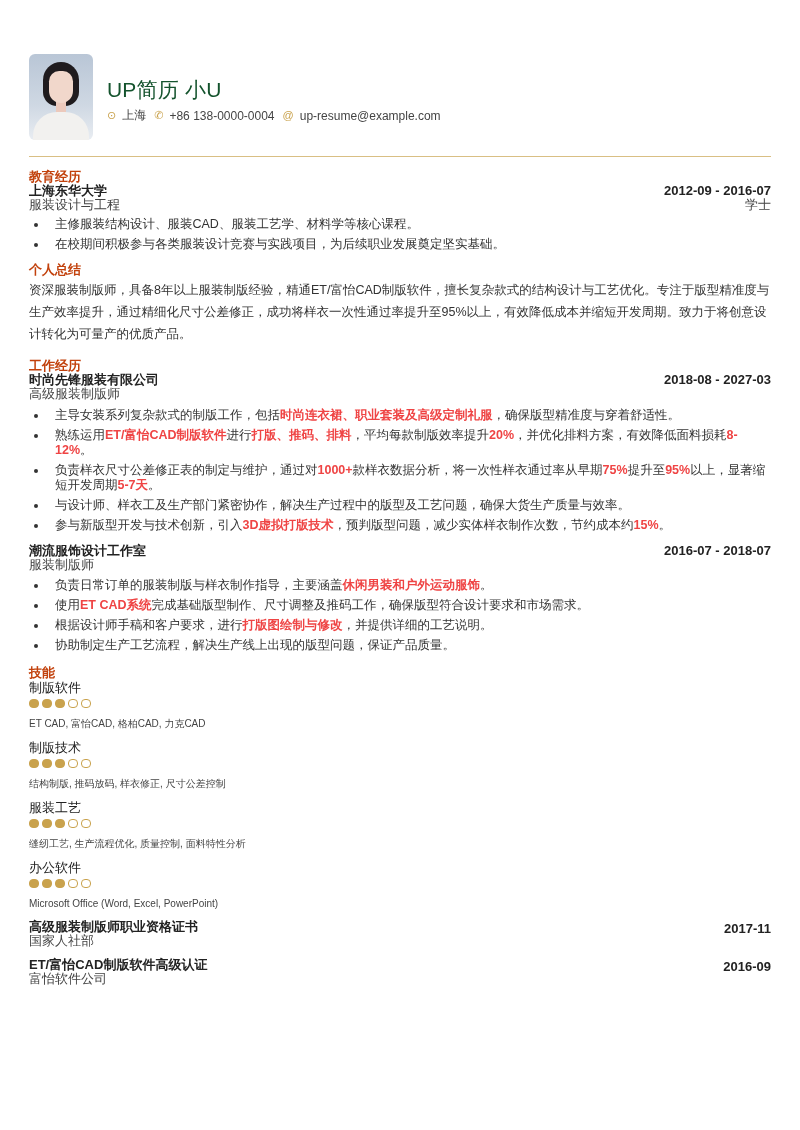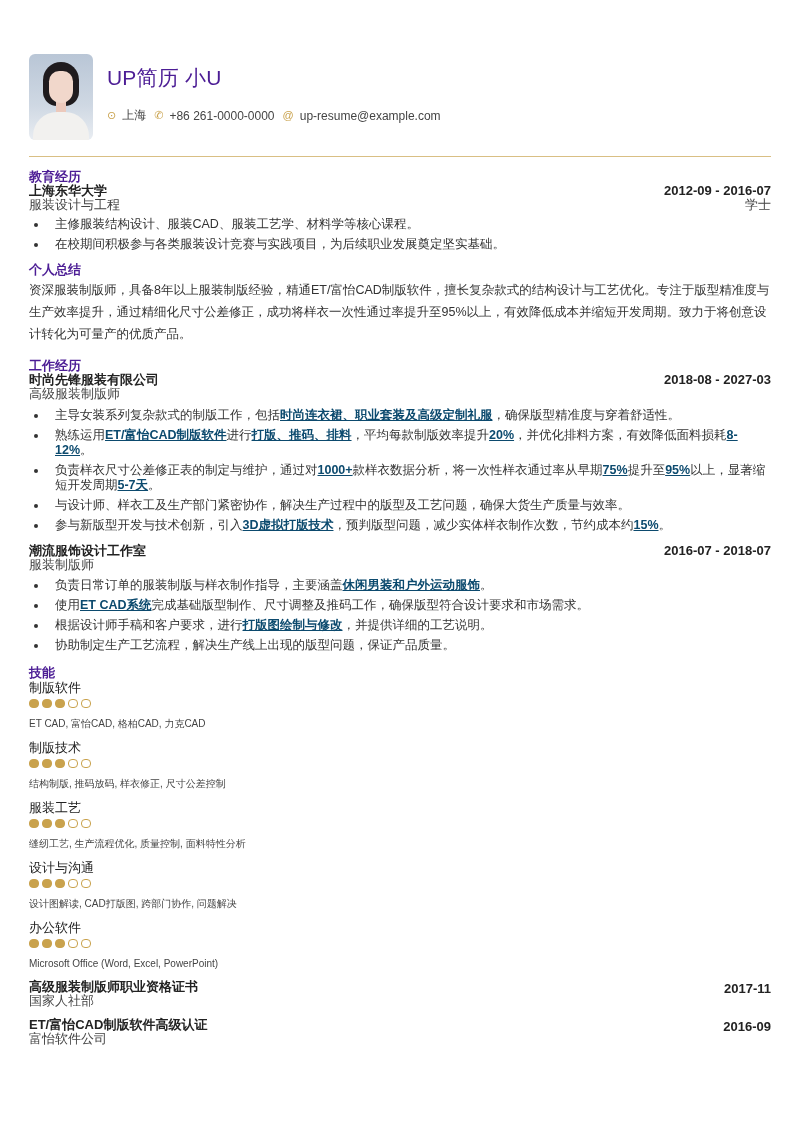--- a/index.html
+++ b/index.html
@@ -30,54 +30,54 @@
     }
     .photo .body {
       position: absolute; left: 4px; top: 58px; width: 56px; height: 34px;
       background: #f2f1ef; border-radius: 24px 24px 0 0;
     }
     .photo .neck {
       position: absolute; left: 27px; top: 46px; width: 10px; height: 14px;
       background: #ecc9bc;
     }
     .name {
-      position: absolute; left: 78px; top: 64px;
-      font-size: 21px; font-weight: 500; color: #4c1d95; letter-spacing: 0.2px;
+      position: absolute; left: 78px; top: 76px;
+      font-size: 21px; font-weight: 500; color: #14532d; letter-spacing: 0.2px;
     }
     .contacts {
       position: absolute; left: 78px; top: 107px;
       display: flex; align-items: center; font-size: 12px; color: #444;
     }
     .contact { display: flex; align-items: center; margin-right: 8px; }
     .contact .ic { color: #c9a24d; font-size: 11px; margin-right: 6px; line-height: 1; }
     .divider {
       position: absolute; left: 0; top: 156px; width: 742px; height: 1px;
       background: #d9bf84;
     }
 
     
     .section-title {
-      color: #4c1d95; font-size: 13px; font-weight: 600; line-height: 14px;
+      color: #c2410c; font-size: 13px; font-weight: 600; line-height: 14px;
     }
     .entry-head { display: flex; justify-content: space-between; align-items: flex-start; gap: 24px; }
     .entry-title { font-size: 13px; font-weight: 700; color: #222; line-height: 14px; }
     .entry-sub { font-size: 13px; color: #444; line-height: 14px; }
     .entry-date { font-size: 13px; font-weight: 600; color: #222; line-height: 14px; text-align: right; }
     .entry-degree { font-size: 13px; color: #444; line-height: 14px; text-align: right; }
 
     ul.bullets { list-style: none; margin-top: 4px; }
     ul.bullets li {
       position: relative; padding-left: 26px; font-size: 12.5px; line-height: 15px;
       color: #333; margin-bottom: 5px;
     }
     ul.bullets li::before {
       content: ""; position: absolute; left: 5px; top: 6px; width: 4px; height: 4px;
       background: #333; border-radius: 50%;
     }
-    ul.bullets li b { font-weight: 700; color: #0c4a6e; text-decoration: underline; }
+    ul.bullets li b { font-weight: 700; color: #ef4444; }
 
     .summary { font-size: 12.5px; line-height: 22px; color: #333; margin-top: 2px; }
 
     .skill { margin-bottom: 10px; }
     .skill-name { font-size: 13px; font-weight: 400; color: #222; line-height: 15px; }
     .dots { display: flex; margin-top: 4px; margin-bottom: 9px; }
     .dot {
       width: 10px; height: 9px; border-radius: 4px; margin-right: 3px;
       border: 1.5px solid #c9a24d;
     }
@@ -99,21 +99,21 @@
       <div class="body"></div>
     </div>
     <div class="name">UP简历 小U</div>
     <div class="contacts">
       <div class="contact">
         <span class="ic">⊙</span>
         <span>上海</span>
       </div>
       <div class="contact">
         <span class="ic">✆</span>
-        <span>+86 261-0000-0000</span>
+        <span>+86 138-0000-0004</span>
       </div>
       <div class="contact">
         <span class="ic">@</span>
         <span>up-resume@example.com</span>
       </div>
     </div>
     <div class="divider"></div>
   </div>
 
   <div style="margin-top:13px;">
@@ -206,31 +206,20 @@
           <div class="dots">
             <span class="dot on"></span>
             <span class="dot on"></span>
             <span class="dot on"></span>
             <span class="dot"></span>
             <span class="dot"></span>
           </div>
           <div class="skill-desc">缝纫工艺, 生产流程优化, 质量控制, 面料特性分析</div>
         </div>
         <div class="skill">
-          <div class="skill-name">设计与沟通</div>
-          <div class="dots">
-            <span class="dot on"></span>
-            <span class="dot on"></span>
-            <span class="dot on"></span>
-            <span class="dot"></span>
-            <span class="dot"></span>
-          </div>
-          <div class="skill-desc">设计图解读, CAD打版图, 跨部门协作, 问题解决</div>
-        </div>
-        <div class="skill">
           <div class="skill-name">办公软件</div>
           <div class="dots">
             <span class="dot on"></span>
             <span class="dot on"></span>
             <span class="dot on"></span>
             <span class="dot"></span>
             <span class="dot"></span>
           </div>
           <div class="skill-desc">Microsoft Office (Word, Excel, PowerPoint)</div>
         </div>

